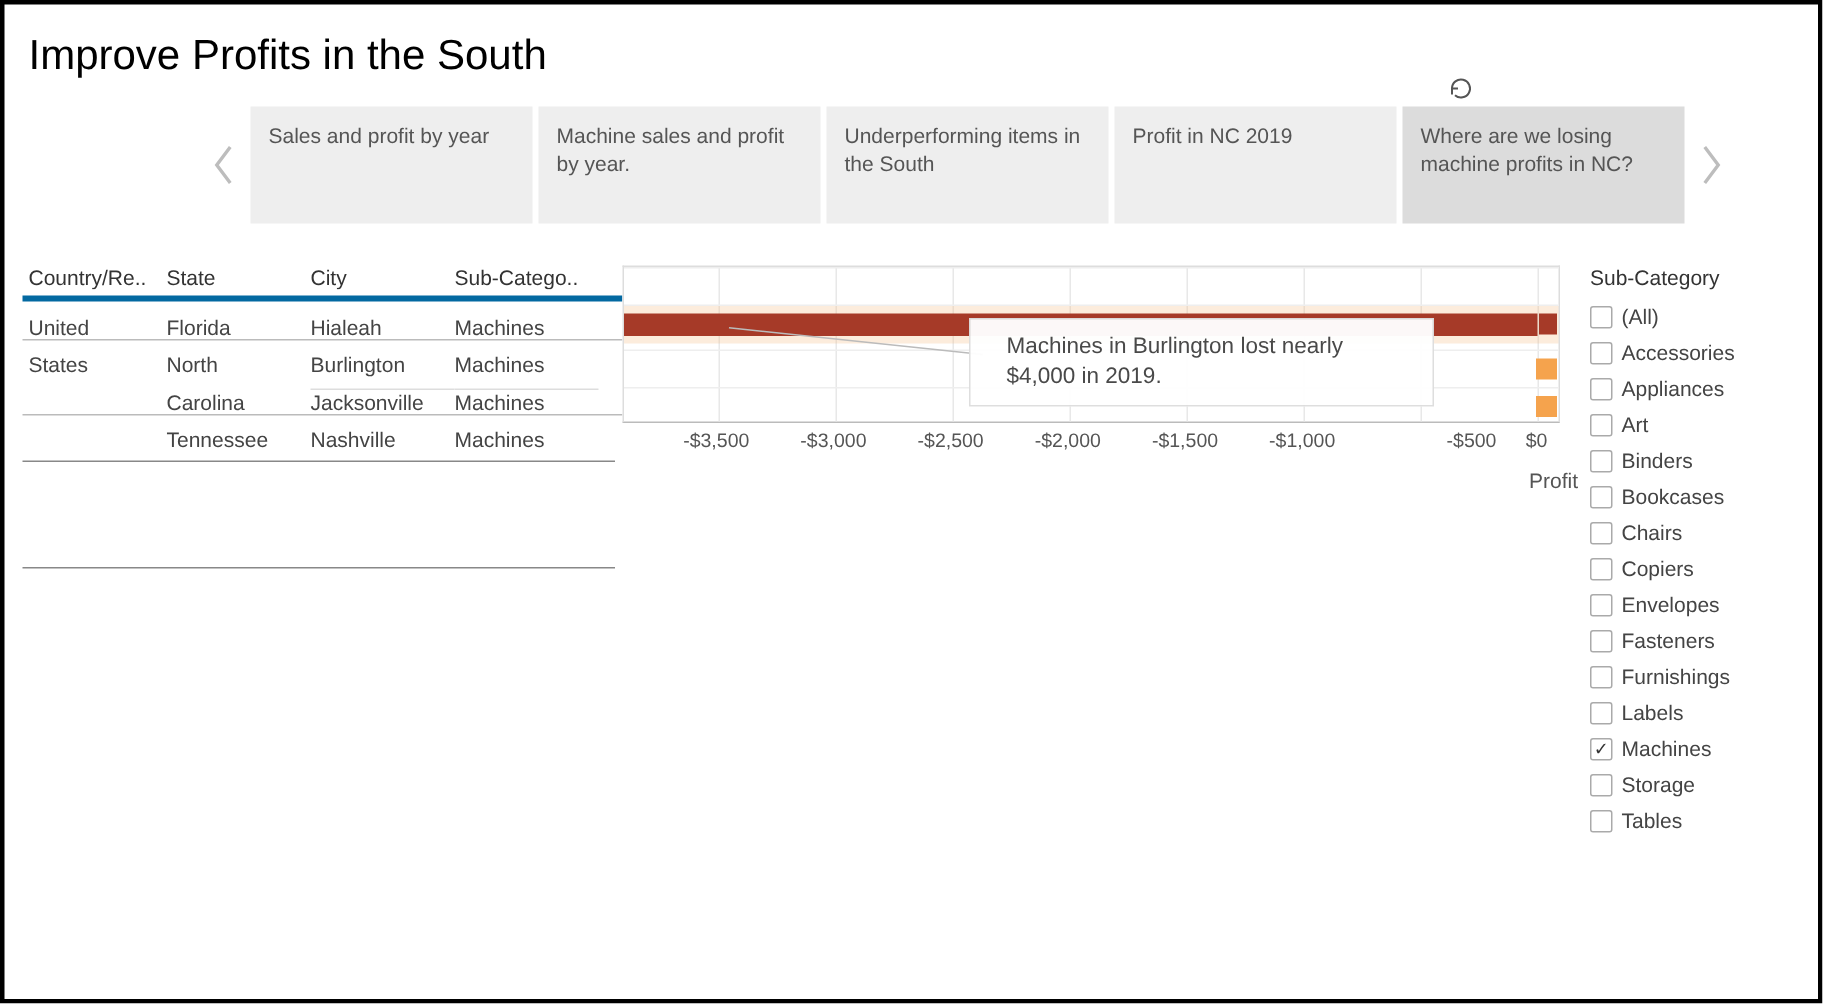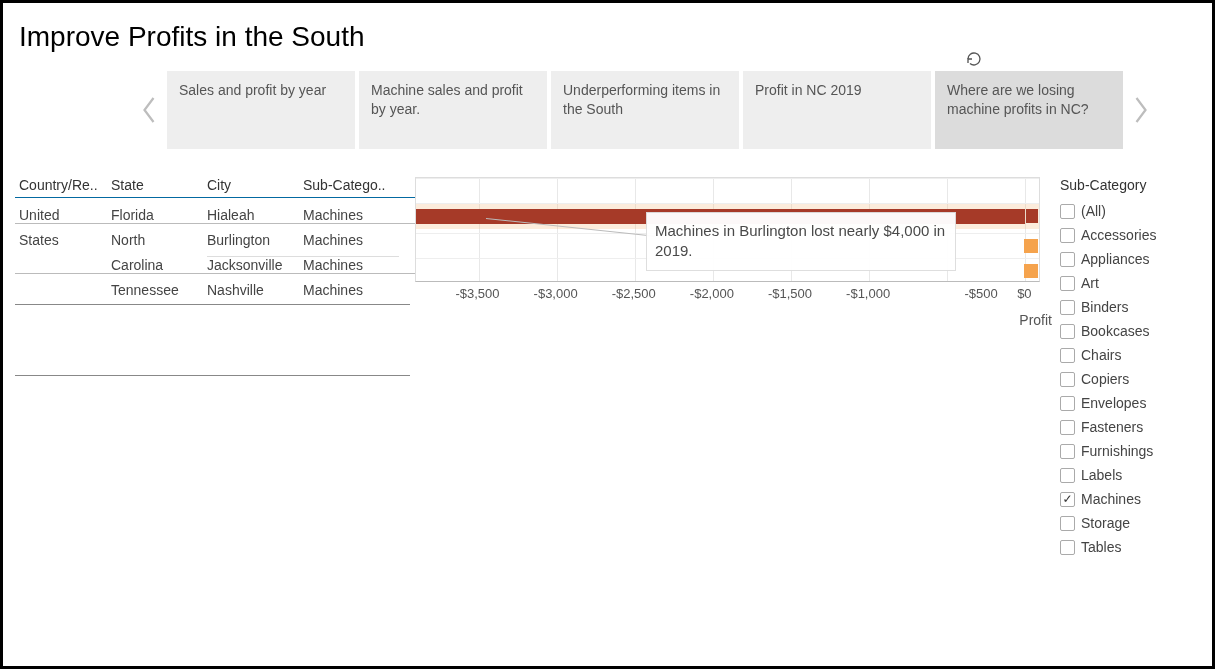--- a/index.html
+++ b/index.html
@@ -66,21 +66,21 @@
   .content {
     display: flex;
     margin-top: 28px;
   }
   .left-grid {
     width: 400px;
     font-size: 14px;
   }
   .headers {
     display: flex;
-    border-bottom: 1px solid #0369a1;
+    border-bottom: 4px solid #0369a1;
     padding-bottom: 4px;
   }
   .col-country { width: 96px; padding-left: 4px;}
   .col-state   { width: 96px; }
   .col-city    { width: 96px; }
   .col-sub     { width: 96px; }
   .header-cell { font-size: 14px; color: #333; white-space: nowrap; overflow: hidden; }
   .row-line { display: flex; height: 25px; align-items: flex-end; }
   .cell { font-size: 14px; color: #444; }
   .state-sep-top { border-top: 1px solid #bbb; }
@@ -112,21 +112,21 @@
   .highlight-strip { position: absolute; top: 0; height: 25px; left:0; right:0; background: rgba(245,178,114,0.25); }
   .mini-orange { position: absolute; right: 1px; width: 14px; height: 14px; background: #f5a34d; top:5px;}
   .mini-dark   { position: absolute; right: 1px; width: 12px; height: 14px; background: #a63a28; top:5px; }
   .annotation {
     position: absolute;
     left: 230px;
     top: 34px;
     width: 310px;
     background: #ffffff;
     border: 1px solid #ddd;
-    padding: 8px 8px;
+    padding: 8px 24px;
     font-size: 15px;
     color: #444;
     line-height: 1.35;
     box-shadow: 0 0 0 rgba(0,0,0,0);
     z-index: 5;
     opacity: 0.97;
   }
   .annot-line {
     position: absolute;
     left: 70px; top: 40px; width: 170px; height: 1px;

